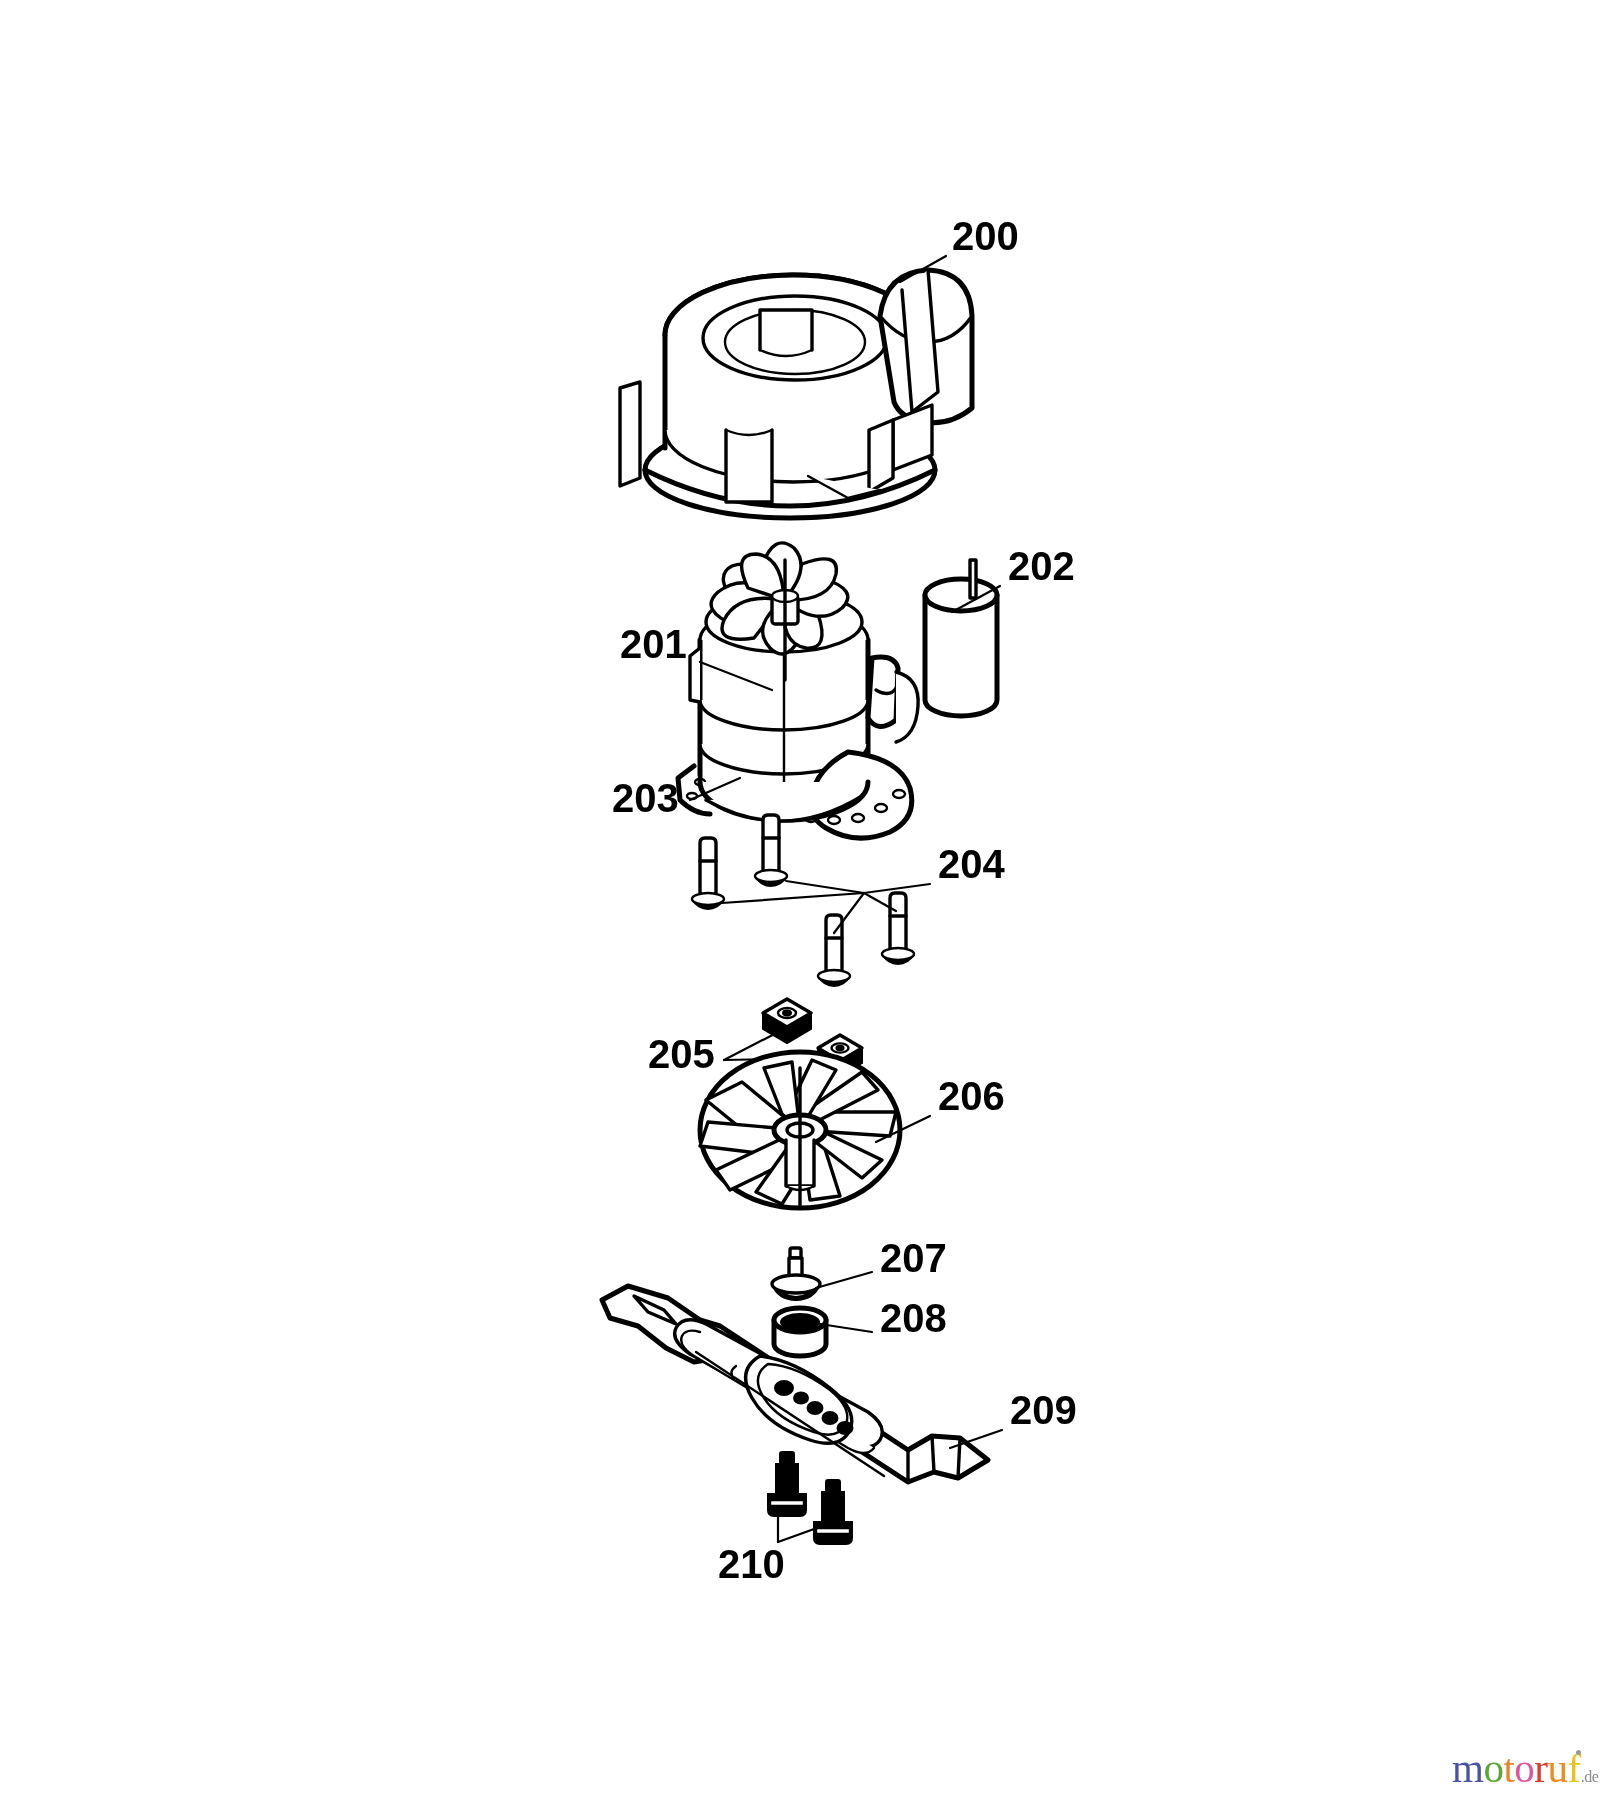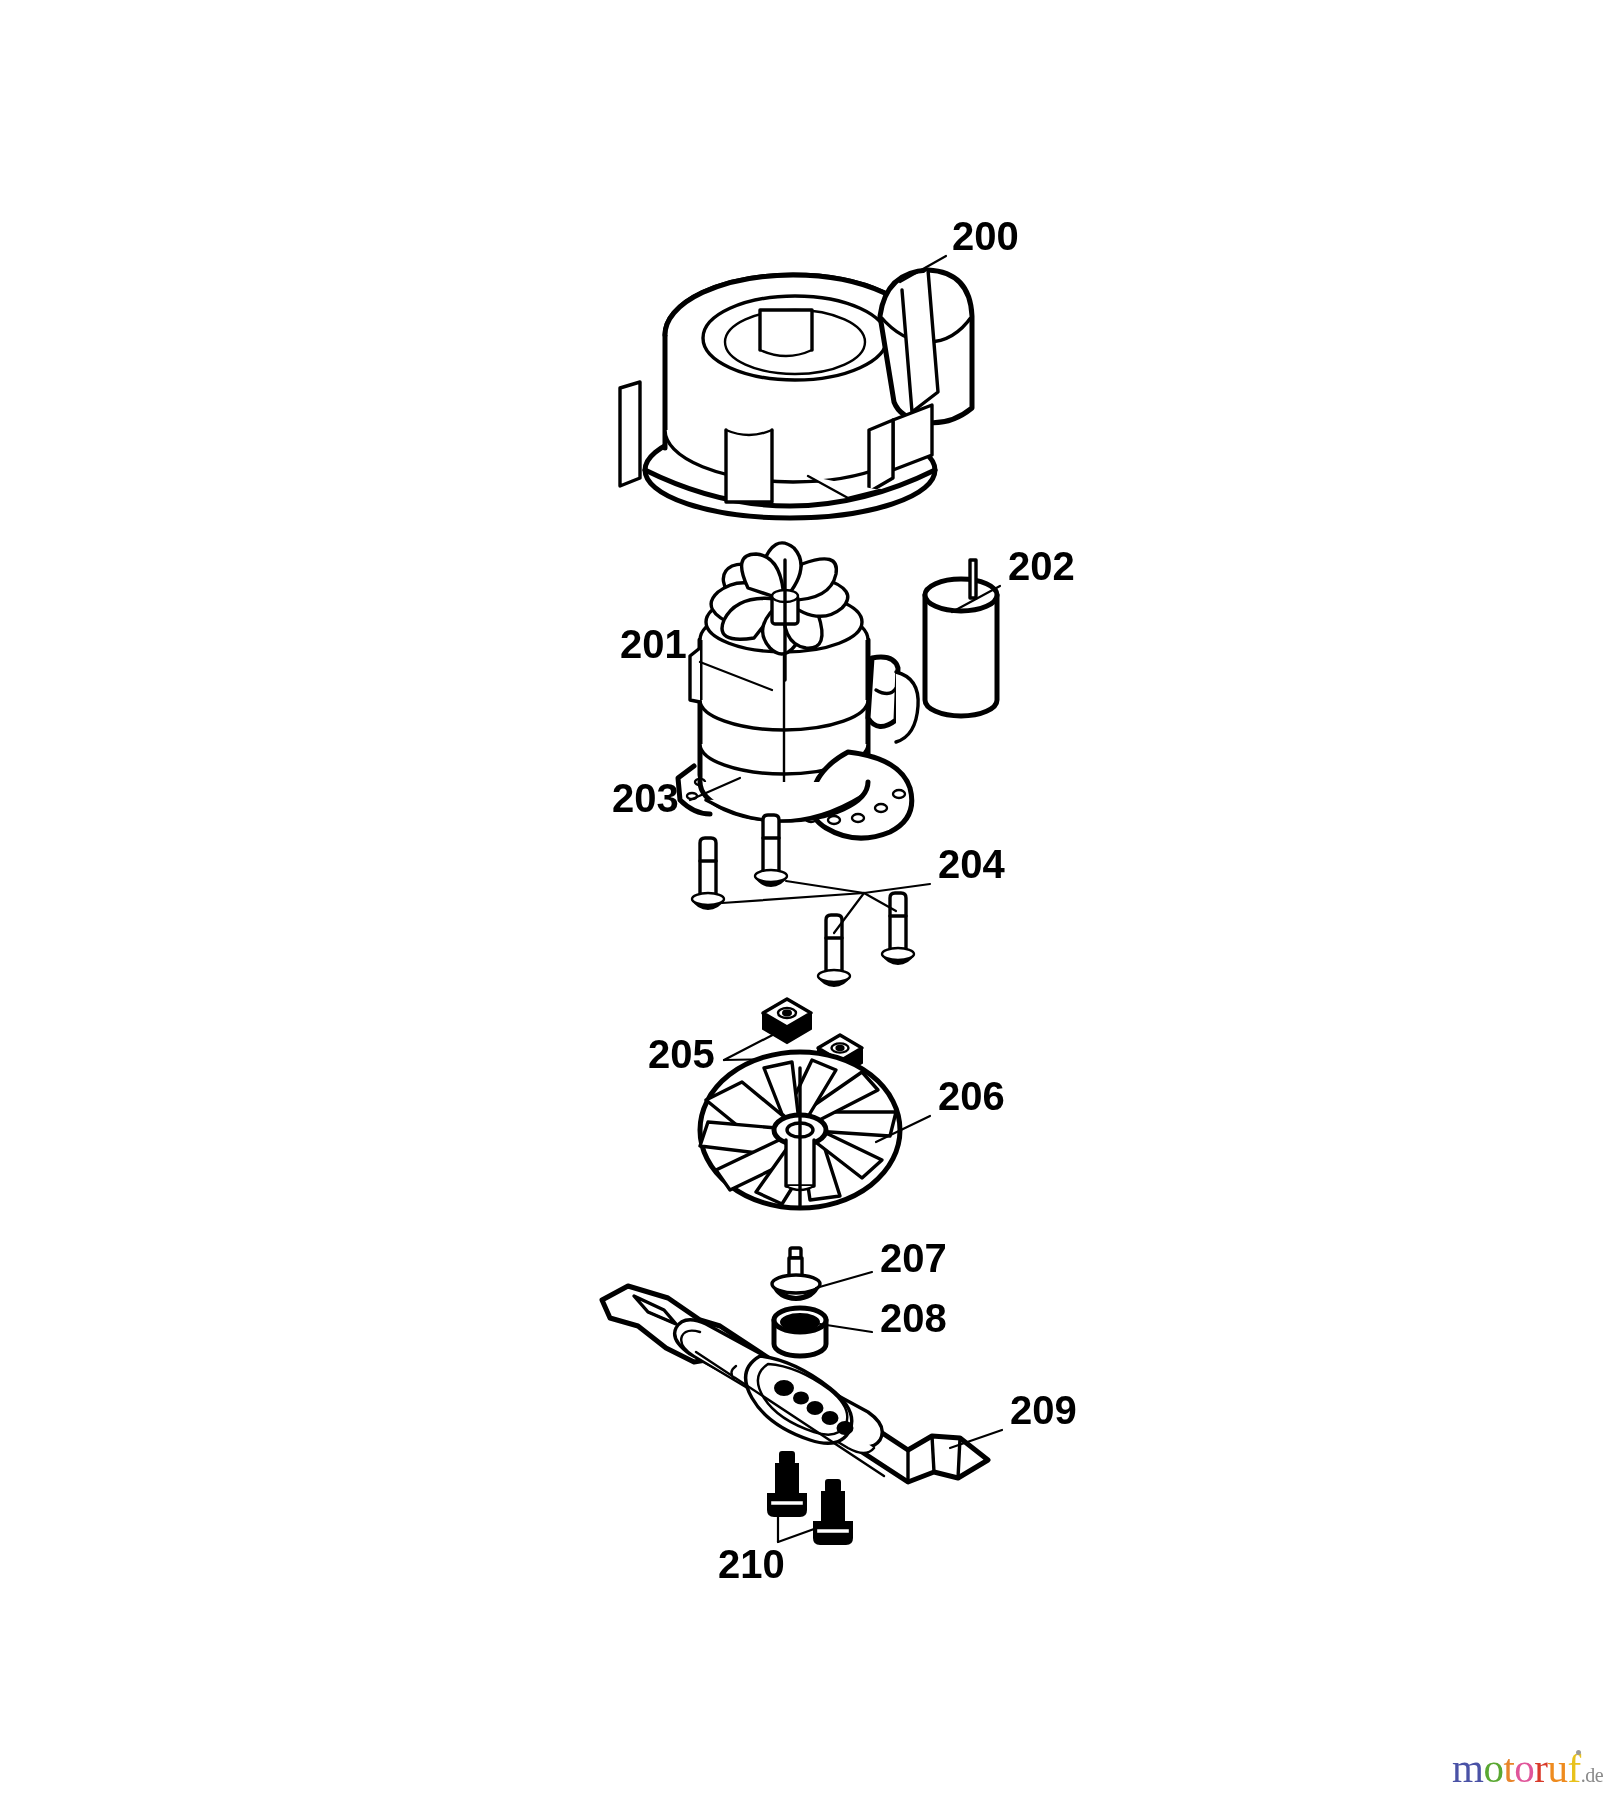--- a/index.html
+++ b/index.html
@@ -53,21 +53,21 @@
     position: absolute;
     left: 1452px;
     top: 1748px;
     font-family: "Liberation Serif", serif;
     font-size: 41px;
     letter-spacing: -0.5px;
     white-space: nowrap;
     line-height: 1;
   }
   .logo .suffix {
-    font-size: 20px;
+    font-size: 16px;
     font-family: "Liberation Serif", serif;
   }
   .logo .dot {
     position: absolute;
     width: 5px;
     height: 5px;
     border-radius: 50%;
   }
 </style>
 </head>

